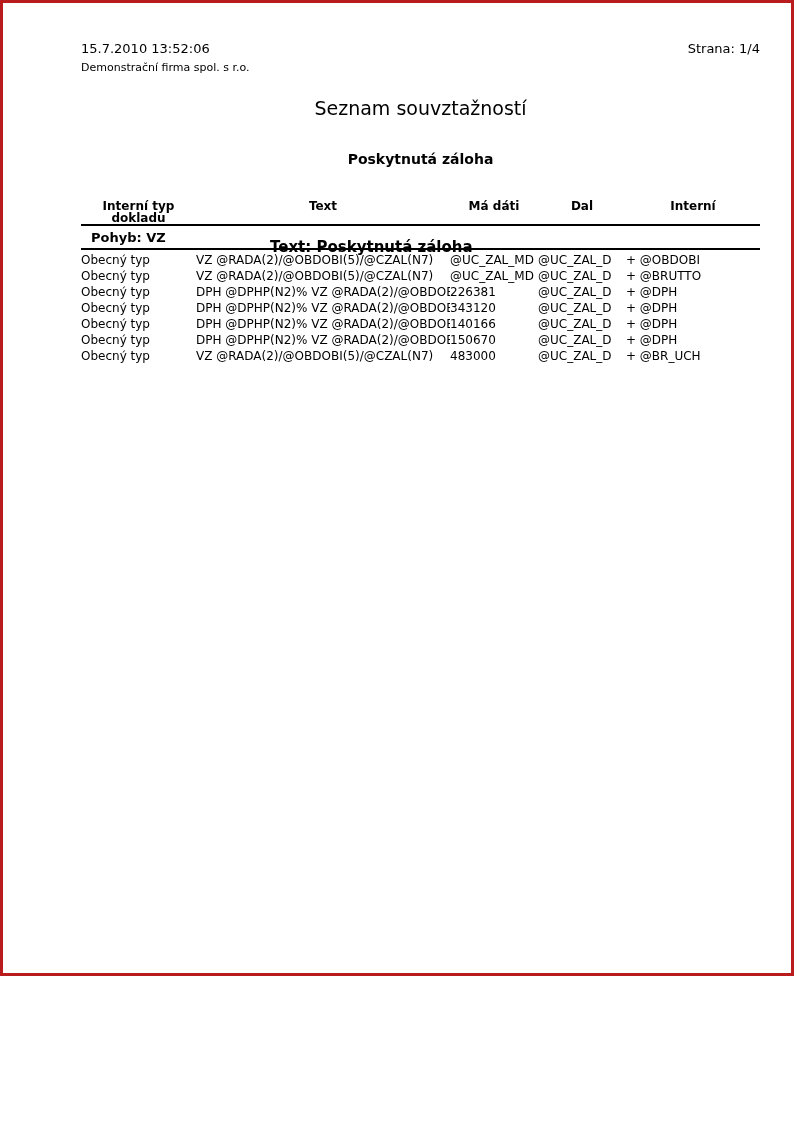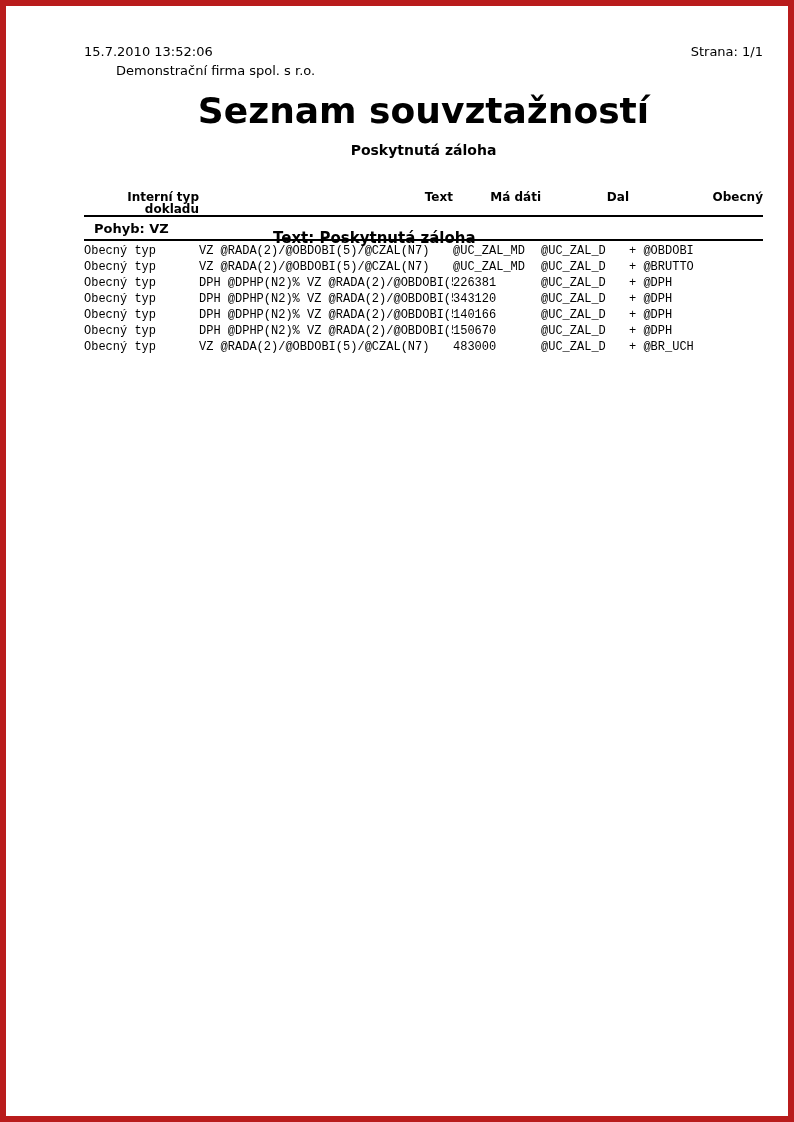--- a/index.html
+++ b/index.html
@@ -3,67 +3,66 @@
 <meta charset="utf-8">
 <style>
   * { margin: 0; padding: 0; box-sizing: border-box; }
   html, body { background: #ffffff; }
   body {
     font-family: "DejaVu Sans", "Liberation Sans", sans-serif;
     color: #000000;
   }
   .page {
     width: 794px;
-    height: 1122px;
-    border: 6px solid #b91c1c;
+    height: 976px;
+    border: 3px solid #b91c1c;
     background: #ffffff;
     overflow: hidden;
     position: relative;
   }
   .content {
     margin: 36px 37px 0 78px; 
     width: 679px;
   }
   .meta-line {
     display: flex;
     justify-content: space-between;
     font-size: 13px;
     line-height: 19px;
   }
   .company-line {
-    font-size: 13px;
+    font-size: 11px;
     line-height: 19px;
-    margin-left: 32px;
   }
   .report-title {
     margin-top: 16px;
-    font-size: 36px;
+    font-size: 19px;
     line-height: 30px;
-    font-weight: bold;
+    font-weight: normal;
     text-align: center;
     letter-spacing: 0px;
   }
   .report-subtitle {
-    margin-top: 16px;
+    margin-top: 28px;
     font-size: 14px;
     line-height: 17px;
     font-weight: bold;
     text-align: center;
   }
   table.report {
     margin-top: 32px;
     width: 679px;
     border-collapse: collapse;
     table-layout: fixed;
   }
   table.report th {
     font-size: 12px;
     line-height: 12px;
     font-weight: bold;
-    text-align: right;
+    text-align: center;
     vertical-align: top;
     padding: 0;
     border-bottom: 2px solid #000000;
   }
   tr.group-row td {
     position: relative;
     height: 24px;
     border-bottom: 2px solid #000000;
     padding: 0;
   }
@@ -83,54 +82,53 @@
     font-weight: bold;
     white-space: nowrap;
   }
   tbody.data td {
     font-size: 12px;
     line-height: 16px;
     padding: 0;
     vertical-align: top;
     white-space: nowrap;
     overflow: hidden;
-    font-family: Liberation Mono, monospace;
   }
   tbody.data tr:first-child td { padding-top: 2px; }
 </style>
 </head>
 <body>
 
 <div class="page">
   <div class="content">
 
     <div class="meta-line">
       <span>15.7.2010 13:52:06</span>
-      <span>Strana: 1/1</span>
+      <span>Strana: 1/4</span>
     </div>
     <div class="company-line">Demonstrační firma spol. s r.o.</div>
 
     <div class="report-title">Seznam souvztažností</div>
     <div class="report-subtitle">Poskytnutá záloha</div>
 
     <table class="report">
       <colgroup>
         <col style="width:115px">
         <col style="width:254px">
         <col style="width:88px">
         <col style="width:88px">
         <col style="width:134px">
       </colgroup>
       <thead>
         <tr>
           <th>Interní typ dokladu</th>
           <th>Text</th>
           <th>Má dáti</th>
           <th>Dal</th>
-          <th>Obecný</th>
+          <th>Interní</th>
         </tr>
       </thead>
       <tbody>
         <tr class="group-row">
           <td colspan="5">
             <span class="group-movement">Pohyb: VZ</span>
             <span class="group-text">Text: Poskytnutá záloha</span>
           </td>
         </tr>
       </tbody>

